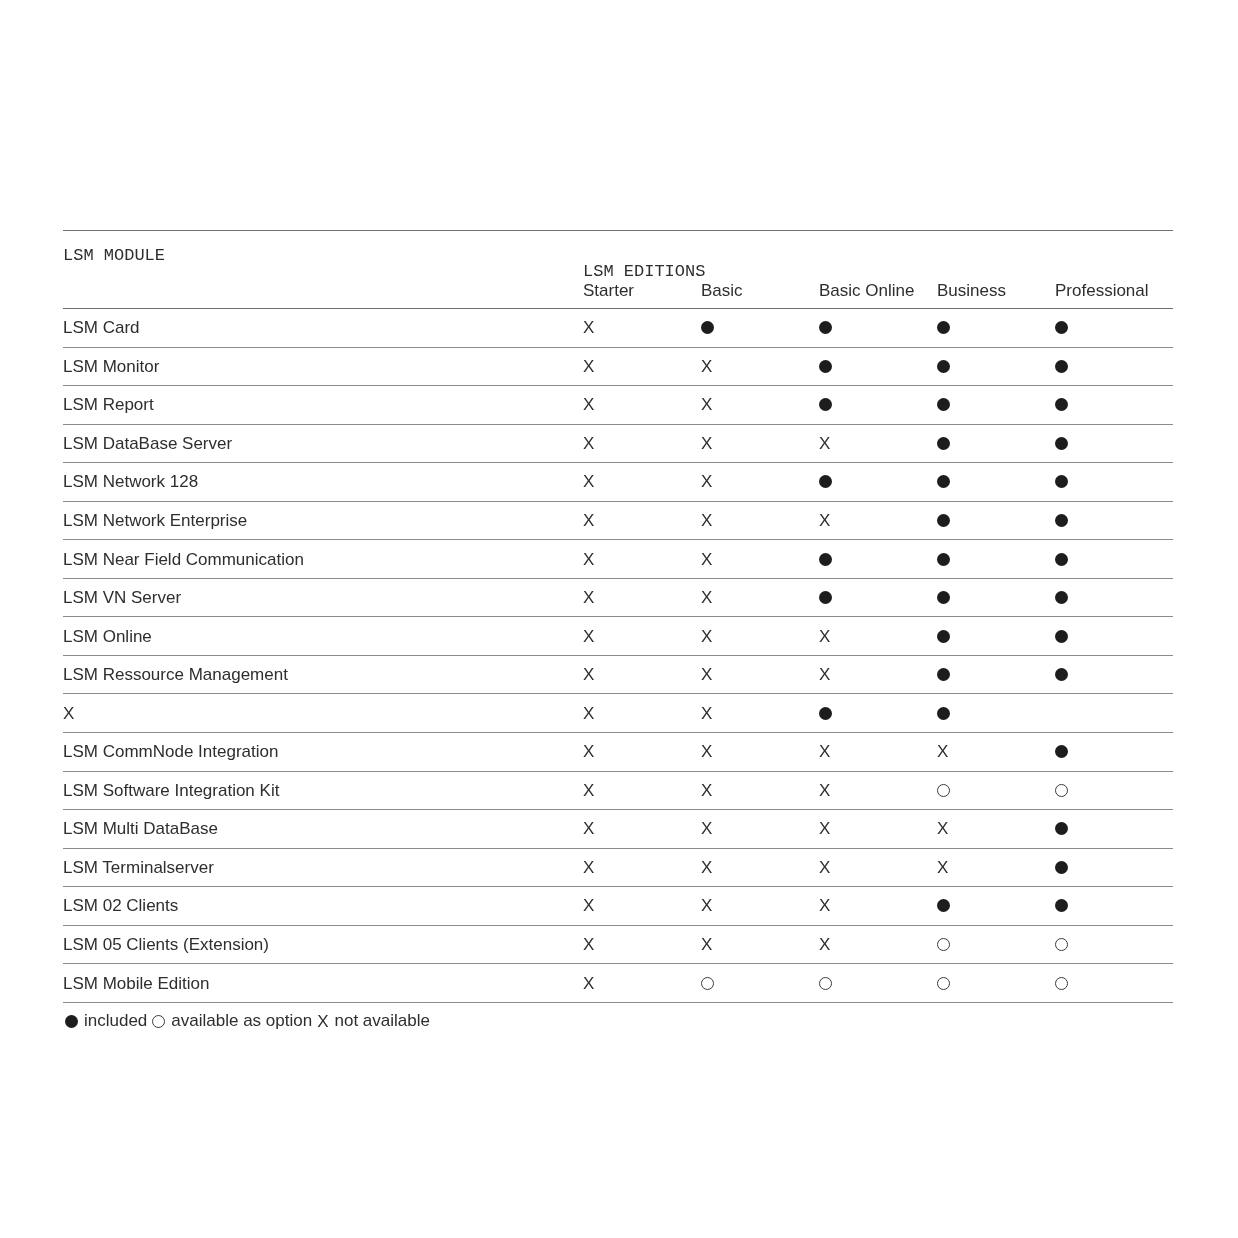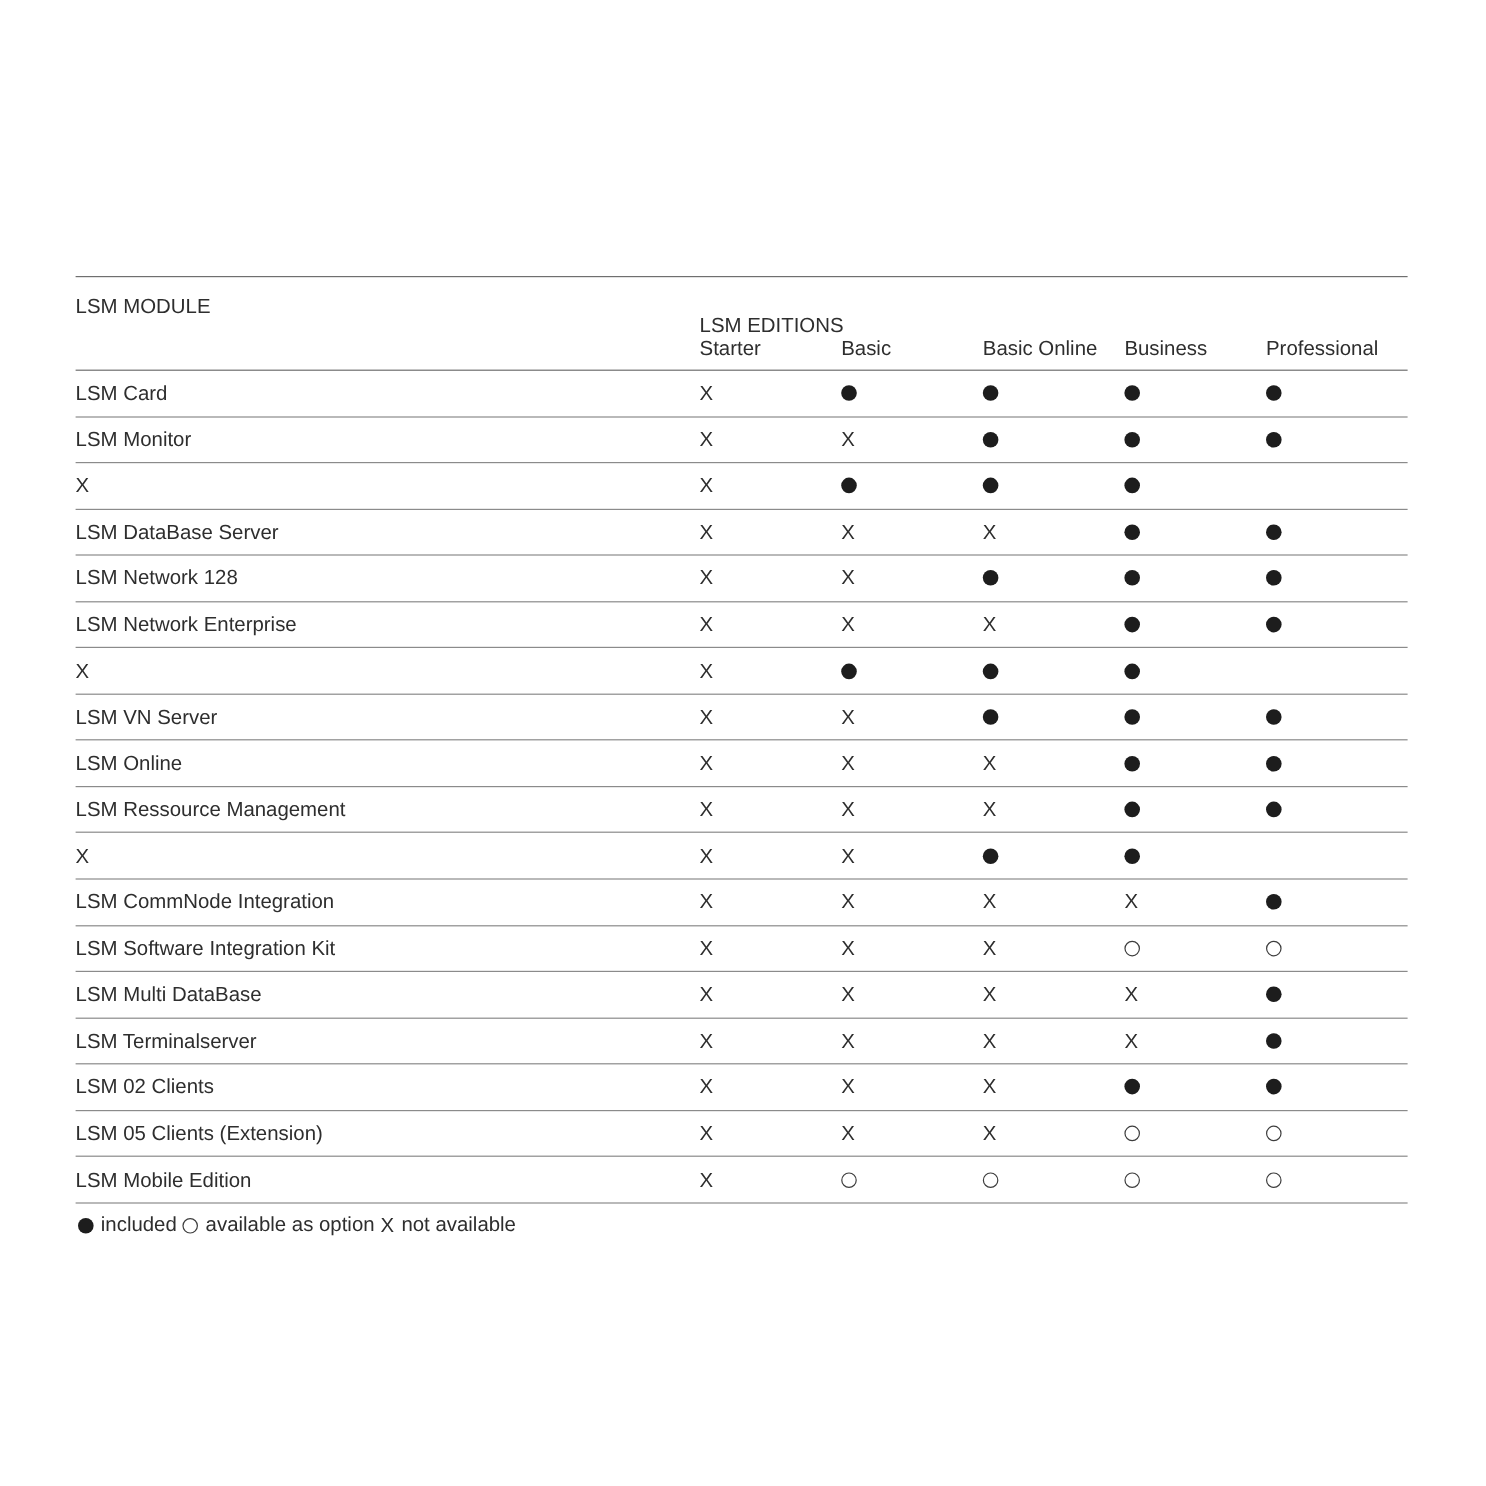--- a/index.html
+++ b/index.html
@@ -15,21 +15,21 @@
     position: absolute;
     left: 63px; top: 230px;
     width: 1110px;
     border-top: 1px solid #6f6f6f;
   }
   .hrow, .trow {
     display: grid;
     grid-template-columns: 520px repeat(5, 118px);
     align-items: center;
   }
-  .hrow1 { height: 42px; }
+  .hrow1 { height: 42px; font-family: Liberation Mono, monospace; }
   .hrow2 { height: 36px; border-bottom: 1px solid #6f6f6f; }
   .trow  { height: 38.55px; border-bottom: 1px solid #8b8b8b; }
 
   .cell { font-size: 17px; line-height: 1; white-space: nowrap; }
   .span-cell { grid-column: 2 / 7; margin-top: 32px; }
   .ed-cell { display: flex; align-items: center; }
 
   .sym { display: inline-block; flex: 0 0 auto; }
   .sym.dot {
     width: 13px; height: 13px;
@@ -104,20 +104,21 @@
           <span class="sym dot"></span>
         </div>
         <div class="cell ed-cell">
           <span class="sym dot"></span>
         </div>
         <div class="cell ed-cell">
           <span class="sym dot"></span>
         </div>
       </div>
       <div class="trow">
+        <div class="cell module-cell">LSM Report</div>
         <div class="cell ed-cell">
           <span class="sym xmark">X</span>
         </div>
         <div class="cell ed-cell">
           <span class="sym xmark">X</span>
         </div>
         <div class="cell ed-cell">
           <span class="sym dot"></span>
         </div>
         <div class="cell ed-cell">
@@ -175,20 +176,21 @@
           <span class="sym xmark">X</span>
         </div>
         <div class="cell ed-cell">
           <span class="sym dot"></span>
         </div>
         <div class="cell ed-cell">
           <span class="sym dot"></span>
         </div>
       </div>
       <div class="trow">
+        <div class="cell module-cell">LSM Near Field Communication</div>
         <div class="cell ed-cell">
           <span class="sym xmark">X</span>
         </div>
         <div class="cell ed-cell">
           <span class="sym xmark">X</span>
         </div>
         <div class="cell ed-cell">
           <span class="sym dot"></span>
         </div>
         <div class="cell ed-cell">

